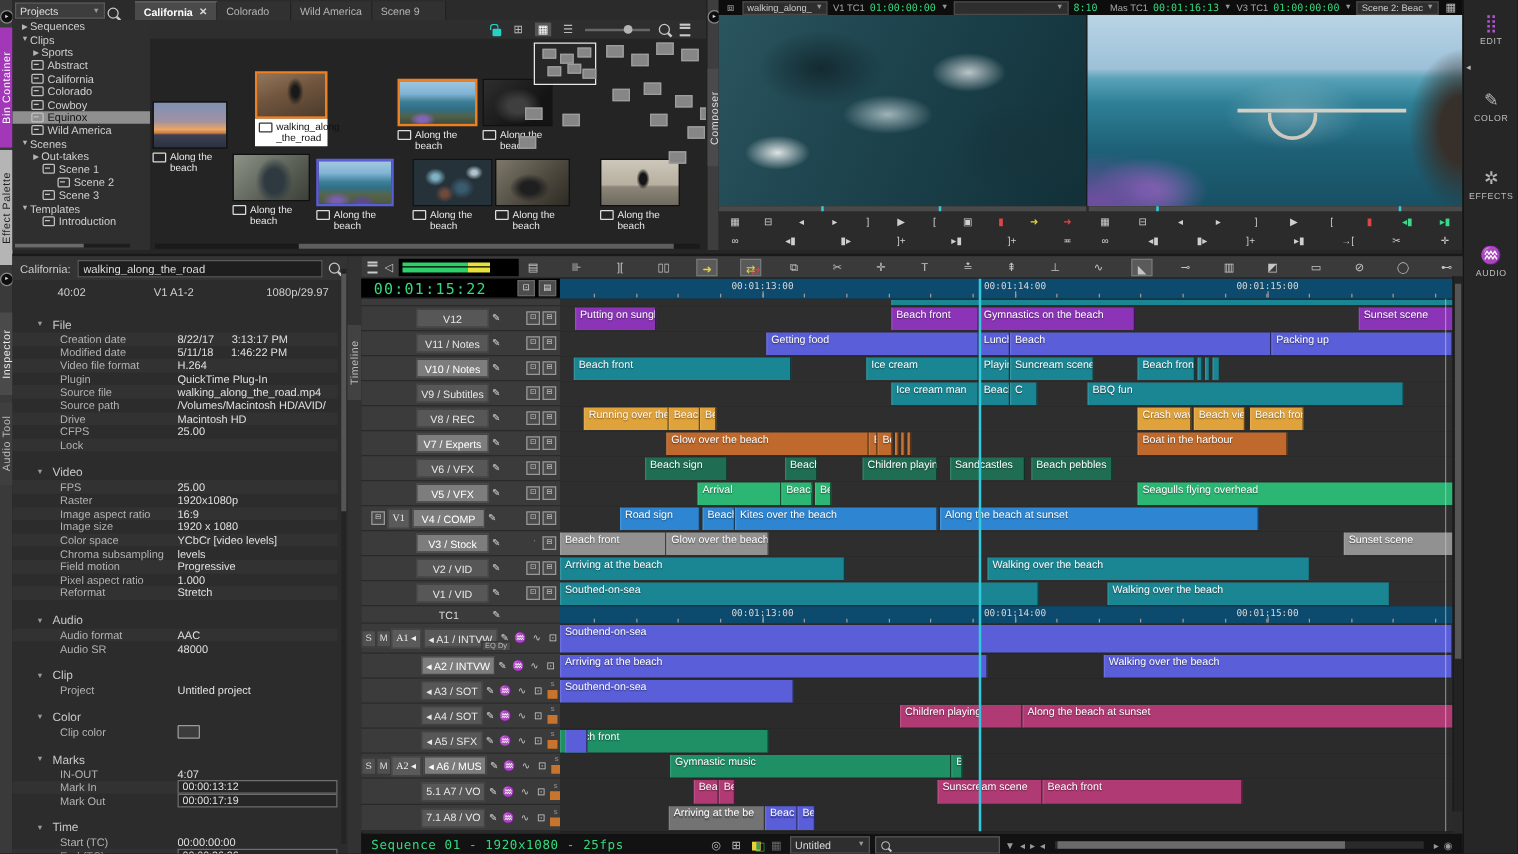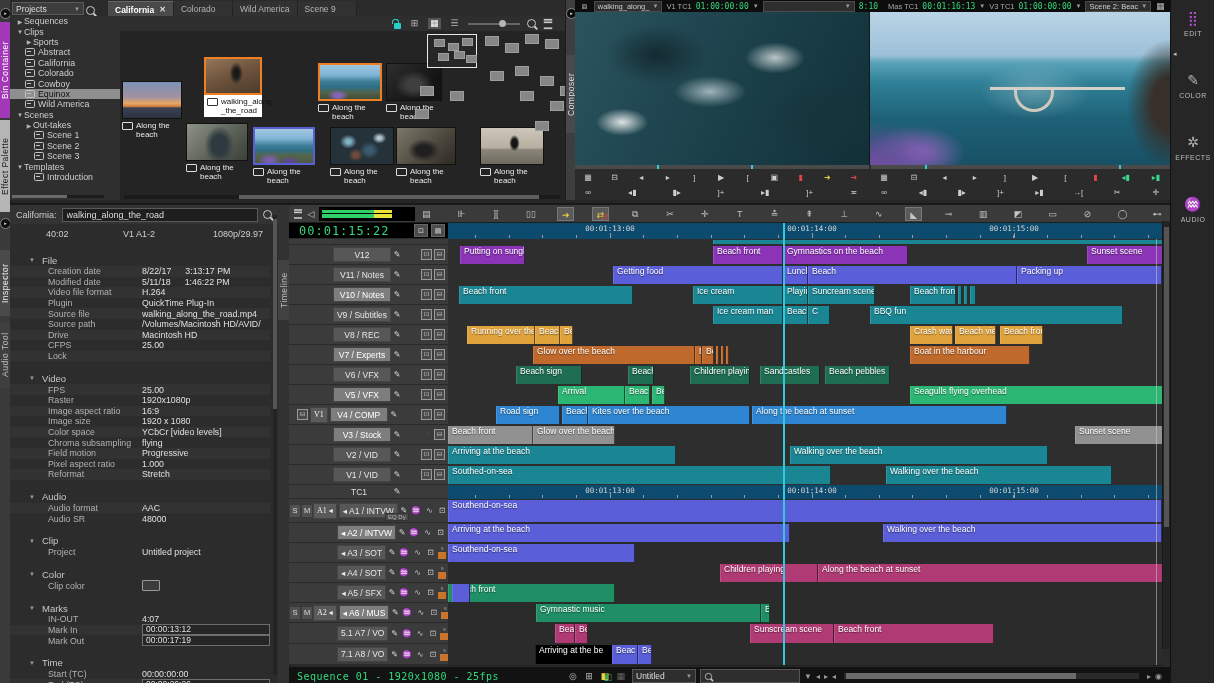--- a/index.html
+++ b/index.html
@@ -282,21 +282,21 @@
           <span>Scenes</span>
         </div>
         <div class="trow" style="padding-left: 15px;">
           <div class="tri">▶</div>
           <span>Out-takes</span>
         </div>
         <div class="trow" style="padding-left: 24px;">
           <div class="binico"></div>
           <span>Scene 1</span>
         </div>
-        <div class="trow" style="padding-left: 24px;">
+        <div class="trow" style="padding-left: 36px;">
           <div class="binico"></div>
           <span>Scene 2</span>
         </div>
         <div class="trow" style="padding-left: 24px;">
           <div class="binico"></div>
           <span>Scene 3</span>
         </div>
         <div class="trow" style="padding-left: 6px;">
           <div class="tri">▼</div>
           <span>Templates</span>
@@ -601,21 +601,21 @@
         <div class="irow">
           <div class="il">Image size</div>
           <div class="iv">1920 x 1080</div>
         </div>
         <div class="irow">
           <div class="il">Color space</div>
           <div class="iv">YCbCr [video levels]</div>
         </div>
         <div class="irow">
           <div class="il">Chroma subsampling</div>
-          <div class="iv">flying</div>
+          <div class="iv">levels</div>
         </div>
         <div class="irow">
           <div class="il">Field motion</div>
           <div class="iv">Progressive</div>
         </div>
         <div class="irow">
           <div class="il">Pixel aspect ratio</div>
           <div class="iv">1.000</div>
         </div>
         <div class="irow">
@@ -1234,21 +1234,21 @@
           <div class="pencil">✎</div>
           <div class="aicon">♒</div>
           <div class="aicon">∿</div>
           <div class="aicon">⊡</div>
           <div class="minisM">
             <div class="s">s</div>
             <div class="m"></div>
           </div>
         </div>
         <div class="lane audio" style="top: 421px; height: 21px;">
-          <div class="clip stripe" style="left: 87px; width: 77px; background: #000000;">
+          <div class="clip stripe" style="left: 87px; width: 77px; background: #737373;">
             <span>Arriving at the be</span>
           </div>
           <div class="clip stripe" style="left: 164px; width: 26px; background: rgb(90, 94, 216);">
             <span>Beac</span>
           </div>
           <div class="clip stripe" style="left: 190px; width: 14px; background: rgb(90, 94, 216);">
             <span>Be</span>
           </div>
         </div>
         <div id="playhead" style="left: 494px; top: 0px; height: 442px;"></div>

